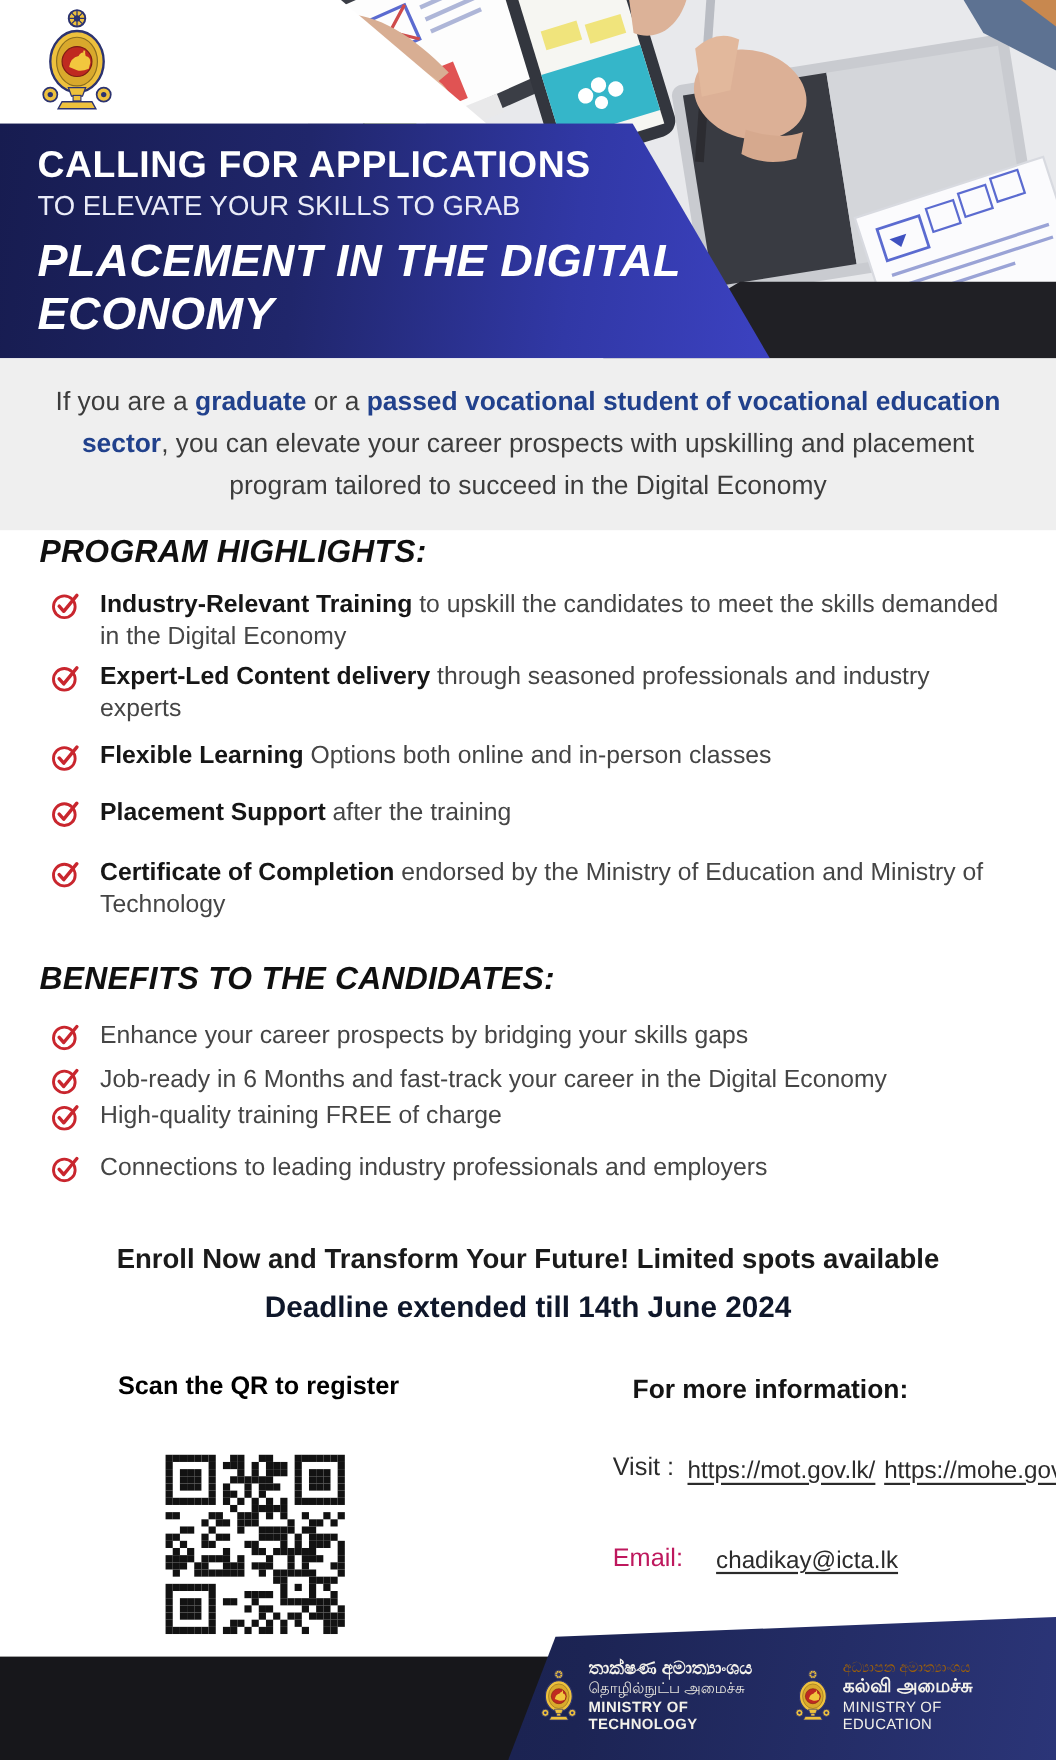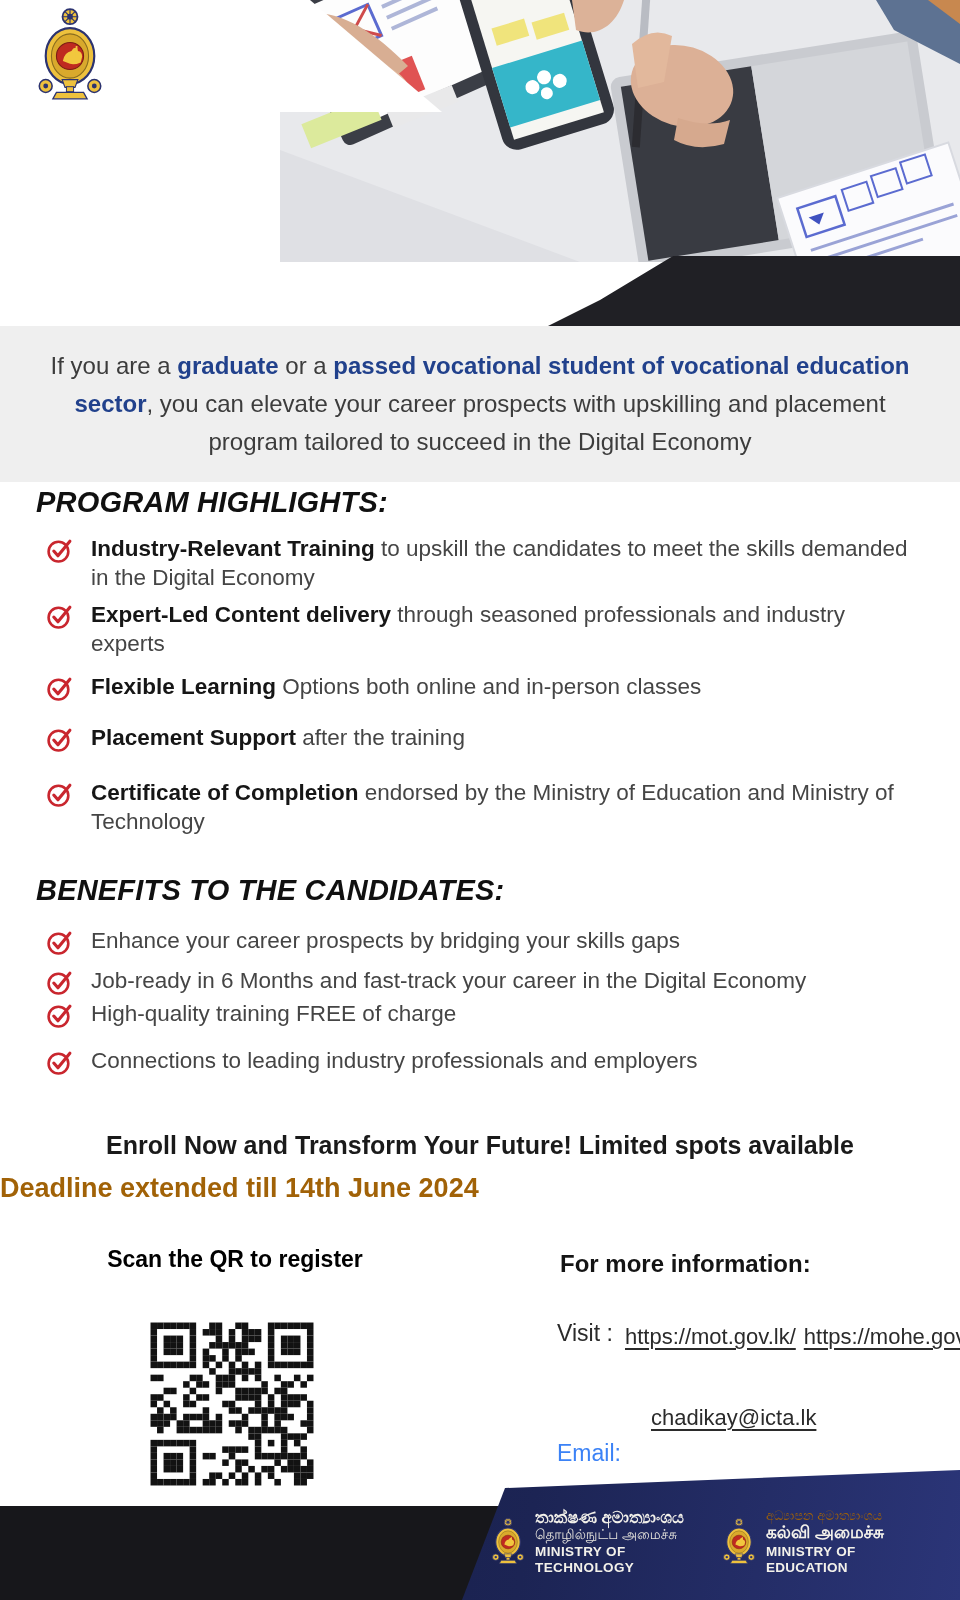--- a/index.html
+++ b/index.html
@@ -39,49 +39,49 @@
   .program .item.i3{margin-top:15px;}
   .program .item.i4{margin-top:22px;}
   .program .item.i5{margin-top:27px;}
   .benefits .item.i1{margin-top:20px;}
   .benefits .item.i2{margin-top:11px;}
   .benefits .item.i3{margin-top:5px;}
   .benefits .item.i4{margin-top:18px;}
   
   .enroll{position:absolute;left:0;top:1131px;width:960px;text-align:center;
     font-size:25px;font-weight:800;color:#1a1a1a;}
-  .deadline{position:absolute;left:0;top:1173px;width:960px;text-align:left;
-    font-size:27px;font-weight:800;color:#a16207;}
+  .deadline{position:absolute;left:0;top:1173px;width:960px;text-align:center;
+    font-size:27px;font-weight:800;color:#0f172a;}
   
   .qr-label{position:absolute;left:40px;top:1246px;width:390px;text-align:center;
     font-size:23px;font-weight:800;color:#000000;}
   .qr-box{position:absolute;left:144px;top:1316px;width:176px;height:176px;background:#fff;}
-  .info-heading{position:absolute;left:560px;top:1250px;width:300px;
+  .info-heading{position:absolute;left:575px;top:1250px;width:300px;
     font-size:24px;font-weight:800;color:#141414;}
   .visit-label{position:absolute;left:557px;top:1320px;font-size:23px;color:#2b2b2b;}
   .links{position:absolute;left:625px;top:1324px;display:flex;flex-direction:row;gap:8px;}
   .links a,.email-val{font-size:22px;color:#2b2b2b;text-decoration:underline;text-underline-offset:4px;}
-  .email-label{position:absolute;left:557px;top:1403px;font-size:23px;color:#3b82f6;margin-top:37px;}
+  .email-label{position:absolute;left:557px;top:1403px;font-size:23px;color:#be185d;}
   .email-val{position:absolute;left:651px;top:1405px;}
   
   .footer-black{position:absolute;left:0;top:1506px;width:960px;height:94px;background:#17171b;}
   .footer-navy{position:absolute;left:0;top:1460px;width:960px;height:140px;
     clip-path:polygon(505px 28px,960px 10px,960px 140px,462px 140px);
     background:linear-gradient(100deg,#131a3e 0%,#1c2454 55%,#2b3578 100%);}
   .ministries{position:absolute;left:490px;top:1496px;width:452px;height:92px;
     display:flex;align-items:center;justify-content:space-between;padding-right:8px;box-sizing:border-box;}
   .ministry{display:flex;align-items:center;gap:9px;color:#f3f1ea;}
   .ministry .crest-sm{width:36px;height:58px;flex:0 0 36px;}
   .mlines{display:flex;flex-direction:column;line-height:1.18;}
   .m1 .l-sin{font-size:16.5px;font-weight:800;}
   .m1 .l-tam{font-size:13.5px;color:#e6e4dd;}
   .m1 .l-eng{font-size:13.5px;font-weight:800;letter-spacing:.4px;margin-top:1px;}
   .m2 .l-sin{font-size:13px;color:#a16207;}
   .m2 .l-tam{font-size:17px;font-weight:800;}
-  .m2 .l-eng{font-size:13.5px;font-weight:700;letter-spacing:.3px;margin-top:1px;}
+  .m2 .l-eng{font-size:13.5px;font-weight:400;letter-spacing:.3px;margin-top:1px;}
 </style>
 </head>
 <body>
 
 <svg width="0" height="0" style="position:absolute" aria-hidden="true">
   <defs>
     <g id="crest">
       <circle cx="50" cy="15" r="10.5" fill="#eec13d" stroke="#2c3370" stroke-width="2.5"></circle>
       <circle cx="50" cy="15" r="4" fill="#2c3370"></circle>
       <path d="M50 5v20M40 15h20M43 8l14 14M57 8L43 22" stroke="#2c3370" stroke-width="1.6"></path>
@@ -169,20 +169,30 @@
 
     <polygon points="0,0 30,0 162,112 0,112" fill="#ffffff"></polygon>
   </svg>
 
   <div class="dark-band"></div>
 
   <svg class="crest-top" viewBox="0 0 100 140">
       <use href="#crest"></use>
     </svg>
 
+  <div class="banner">
+    <div class="banner-inner">
+      <div class="hero-calling">CALLING FOR APPLICATIONS</div>
+      <div class="hero-sub">TO ELEVATE YOUR SKILLS TO GRAB</div>
+      <div class="hero-title">
+        <span>PLACEMENT IN THE DIGITAL</span><br>
+        <span>ECONOMY</span>
+      </div>
+    </div>
+  </div>
 
   <div class="intro">
     <p><span>If you are a </span><b>graduate</b><span> or a </span><b>passed vocational student of vocational education sector</b><span>, you can elevate your career prospects with upskilling and placement program tailored to succeed in the Digital Economy</span></p>
   </div>
 
   <div class="program">
     <h2 class="sec-heading">PROGRAM HIGHLIGHTS:</h2>
     <div class="item i1">
       <svg class="check" viewBox="0 0 26 26">
           <use href="#checkmark"></use>

